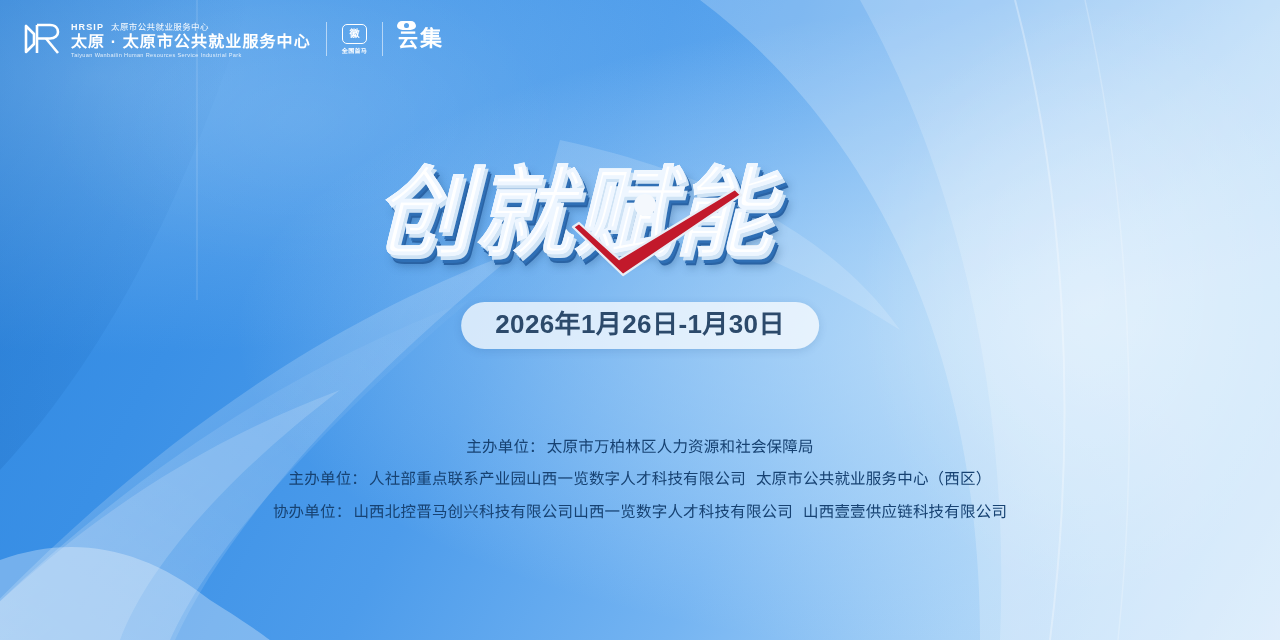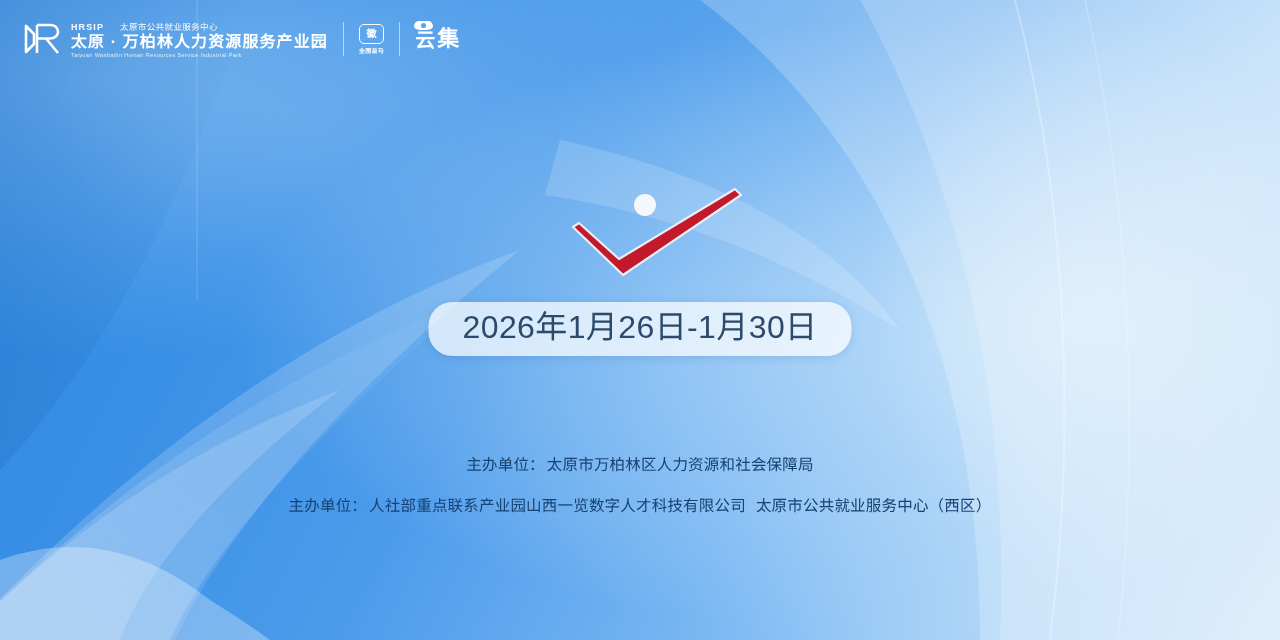--- a/index.html
+++ b/index.html
@@ -20,21 +20,21 @@
   .bg-layer svg { display:block; width:1280px; height:640px; }
 
   
   .header {
     position:absolute; top:0; left:0; width:100%; height:78px;
     display:flex; align-items:center; padding-left:22px; z-index:6;
   }
   .brand-block { display:flex; align-items:center; }
   .hr-mark { width:40px; height:40px; margin-right:9px; flex:0 0 auto; }
   .brand-text { display:flex; flex-direction:column; justify-content:center; color:#fff; }
-  .brand-line1 { display:flex; align-items:baseline; gap:16px; font-size:8.5px; letter-spacing:.4px; opacity:.96; }
+  .brand-line1 { display:flex; align-items:baseline; gap:7px; font-size:8.5px; letter-spacing:.4px; opacity:.96; }
   .brand-abbr { font-weight:700; font-size:9px; letter-spacing:1.1px; }
   .brand-line2 { font-size:16px; font-weight:700; letter-spacing:1.1px; line-height:1.22; white-space:nowrap; }
   .brand-line3 { font-size:5.6px; letter-spacing:.35px; opacity:.82; transform:scaleY(.95); transform-origin:left center; white-space:nowrap; }
   .divider-v { width:1px; height:34px; background:rgba(255,255,255,.55); margin:0 15px; }
   .emblem { display:flex; flex-direction:column; align-items:center; justify-content:center; color:#fff; }
   .emblem-ring { width:25px; height:20px; border:1.6px solid #fff; border-radius:5px; display:flex; align-items:center; justify-content:center; }
   .emblem-glyph { font-size:10px; font-weight:700; line-height:1; }
   .emblem-cap { font-size:6px; font-weight:700; margin-top:2px; letter-spacing:.3px; }
   .yunji { display:flex; align-items:flex-end; color:#fff; }
   .yunji-left { position:relative; font-size:20px; font-weight:700; line-height:1; }
@@ -78,28 +78,28 @@
 
   
   .date-badge {
     position:absolute; top:302px; left:50%; transform:translateX(-50%);
     background:rgba(255,255,255,.72);
     border-radius:24px; padding:7px 34px 9px;
     box-shadow:0 2px 9px rgba(30,80,140,.16);
     z-index:6;
   }
   .date-text {
-    font-size:32px; font-weight:400; color:#2c4a6b; letter-spacing:.4px;
+    font-size:26px; font-weight:700; color:#2c4a6b; letter-spacing:.4px;
     line-height:1.18; white-space:nowrap;
   }
 
   
   .credits {
-    position:absolute; left:0; width:100%; top:455px; z-index:6;
-    display:flex; flex-direction:column; align-items:center; gap:22px;
+    position:absolute; left:0; width:100%; top:437px; z-index:6;
+    display:flex; flex-direction:column; align-items:center; gap:13px;
   }
   .credit-line {
     font-size:15.5px; color:#174272; letter-spacing:.2px; white-space:nowrap; line-height:1.25;
   }
   .credit-label { margin-right:2px; }
   .credit-item + .credit-item { margin-left:10px;font-family:Liberation Serif, serif; }
 </style>
 </head>
 <body>
 
@@ -160,21 +160,21 @@
             <path d="M15 6 L28 6 C34 6 36 10 36 13 C36 16.5 33 19.5 28 19.5 L15 19.5"></path>
             <path d="M24 19.5 L36 34"></path>
           </g>
         </svg>
       </span>
       <span class="brand-text">
         <span class="brand-line1">
           <span class="brand-abbr">HRSIP</span>
           <span>太原市公共就业服务中心</span>
         </span>
-        <span class="brand-line2">太原 · 万柏林人力资源服务产业园</span>
+        <span class="brand-line2">太原 · 太原市公共就业服务中心</span>
         <span class="brand-line3">Taiyuan Wanbailin Human Resources Service Industrial Park</span>
       </span>
     </div>
 
     <span class="divider-v"></span>
 
     <div class="emblem">
       <span class="emblem-ring">
         <span class="emblem-glyph">徽</span>
       </span>
@@ -184,20 +184,21 @@
     <span class="divider-v"></span>
 
     <div class="yunji">
       <span class="yunji-left">云<span class="yunji-cloud"></span></span>
       <span class="yunji-right">集</span>
     </div>
   </header>
 
   <div class="title-wrap">
     <h1 class="title">
+      <span class="title-seg">创就赋能</span>
       <span class="check-gap"></span>
     </h1>
   </div>
 
   <div class="check">
     <svg viewBox="0 0 180 96" xmlns="http://www.w3.org/2000/svg">
       <path d="M6 44 L12 40 L52 76 L168 6 L174 12 L56 92 Z" fill="#c2192b" stroke="#e8eef6" stroke-width="2.2" stroke-linejoin="round"></path>
       <circle cx="78" cy="22" r="11" fill="#f4f8fd"></circle>
     </svg>
   </div>
@@ -206,15 +207,18 @@
     <span class="date-text">2026年1月26日-1月30日</span>
   </div>
 
   <div class="credits">
     <div class="credit-line">
       <span class="credit-label">主办单位：</span><span class="credit-item">太原市万柏林区人力资源和社会保障局</span>
     </div>
     <div class="credit-line">
       <span class="credit-label">主办单位：</span><span>人社部重点联系产业园</span><span class="credit-item">山西一览数字人才科技有限公司</span><span class="credit-item">太原市公共就业服务中心（西区）</span>
     </div>
+    <div class="credit-line">
+      <span class="credit-label">协办单位：</span><span>山西北控晋马创兴科技有限公司</span><span class="credit-item">山西一览数字人才科技有限公司</span><span class="credit-item">山西壹壹供应链科技有限公司</span>
+    </div>
   </div>
 
 </div>
 
 </body></html>

